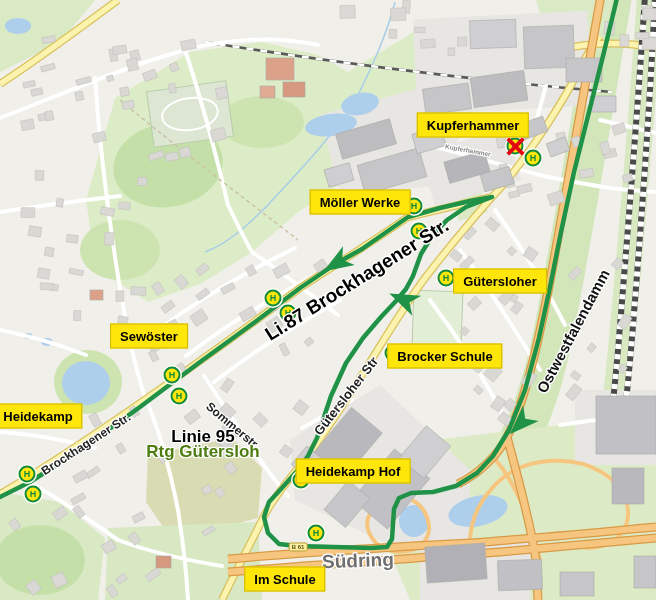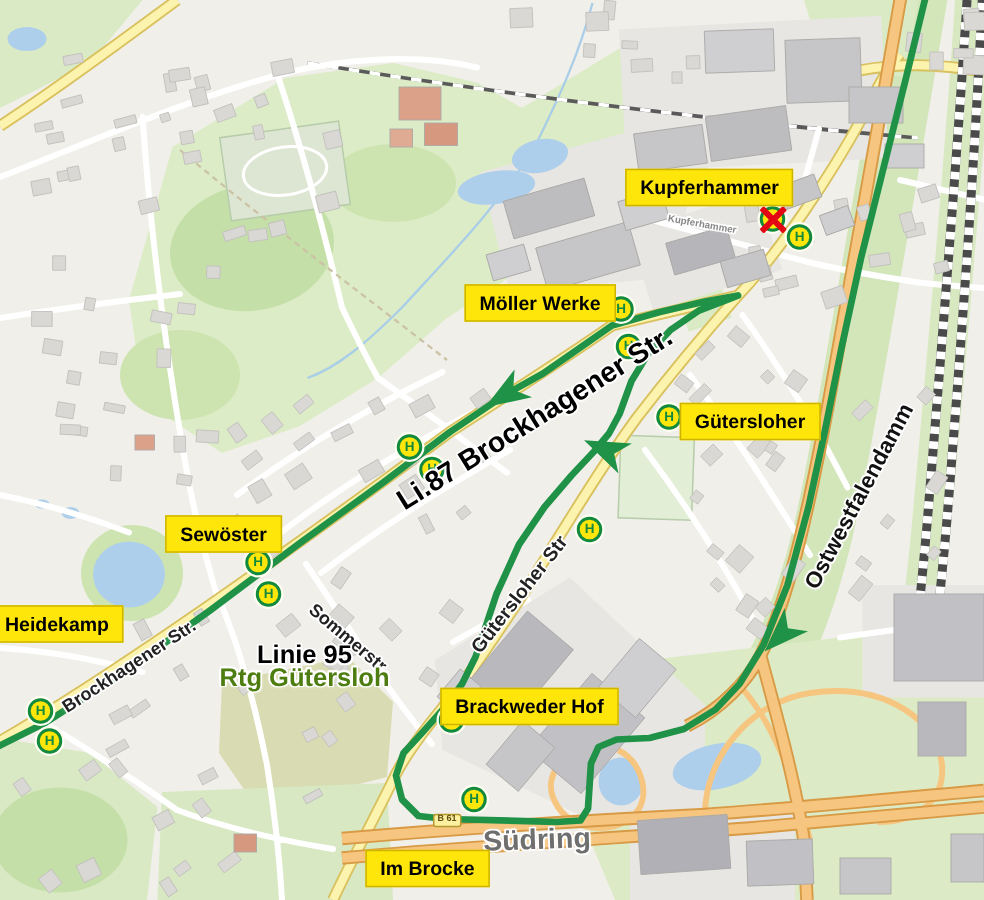--- a/index.html
+++ b/index.html
@@ -357,18 +357,19 @@
       <div class="map-text" style="left: 358px; top: 561px; font-size: 19px; color: rgb(111, 111, 111); transform: translate(-50%, -50%) rotate(-2deg);">Südring</div>
       <div class="map-text" style="left: 203px; top: 437px; font-size: 17px; color: rgb(0, 0, 0); transform: translate(-50%, -50%) rotate(0deg);">Linie 95</div>
       <div class="map-text" style="left: 203px; top: 452px; font-size: 17px; color: #4d7c0f; transform: translate(-50%, -50%) rotate(0deg);">Rtg Gütersloh</div>
       <div class="map-text" style="left: 468px; top: 150px; font-size: 6.5px; color: rgb(136, 136, 136); transform: translate(-50%, -50%) rotate(10deg);">Kupferhammer</div>
       <div class="shield" style="left: 298px; top: 547px;">B 61</div>
     </div>
   <div class="overlay" id="labels-layer">
       <div class="stop-label" style="left: 473px; top: 125px;">Kupferhammer</div>
       <div class="stop-label" style="left: 360px; top: 202px;">Möller Werke</div>
       <div class="stop-label" style="left: 500px; top: 281px;">Gütersloher</div>
-      <div class="stop-label" style="left: 149px; top: 356px; text-align: right;">Sewöster</div>
+      <div class="stop-label" style="left: 149px; top: 336px; text-align: right;">Sewöster</div>
+      <div class="stop-label" style="left: 445px; top: 356px;">Brocker Schule</div>
       <div class="stop-label" style="left: 38px; top: 416px;">Heidekamp</div>
-      <div class="stop-label" style="left: 353px; top: 471px;">Brackweder Hof</div>
-      <div class="stop-label" style="left: 285px; top: 579px;">Im Brocke</div>
+      <div class="stop-label" style="left: 353px; top: 471px;">Heidekamp Hof</div>
+      <div class="stop-label" style="left: 285px; top: 579px;">Im Schule</div>
     </div>
 </div>
 
 </body></html>

